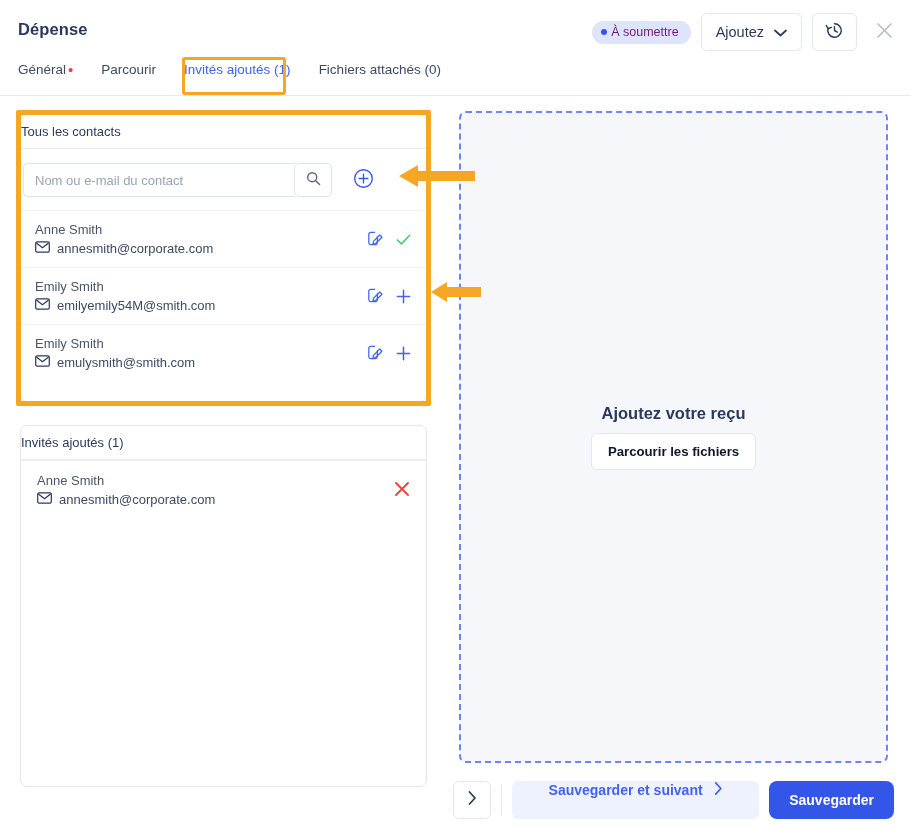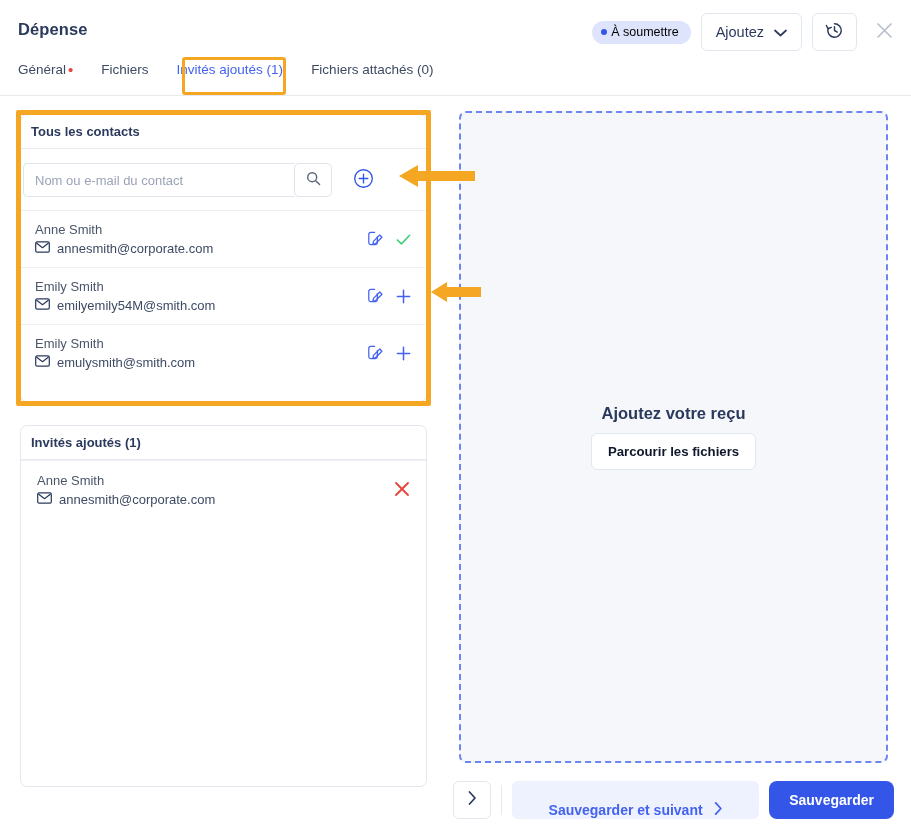--- a/index.html
+++ b/index.html
@@ -20,21 +20,21 @@
     position: absolute; left: 18px; top: 20px;
     font-size: 16.5px; font-weight: bold; color: #2b3a5c;
     letter-spacing: .1px;
   }
   .hdr-right {
     position: absolute; right: 14px; top: 13px;
     display: flex; align-items: center; gap: 10px;
   }
   .status-badge {
     display: inline-flex; align-items: center; gap: 4px;
-    background: #dfe4fd; color: #000000;
+    background: #dfe4fd; color: #701a75;
     border-radius: 12px; padding: 4px 12px 5px 9px;
     font-size: 12.5px; font-weight: 500; white-space: nowrap;
   }
   .status-dot {
     width: 6px; height: 6px; border-radius: 50%;
     background: #3355e8; display: inline-block;
   }
   .btn-outline {
     display: inline-flex; align-items: center; justify-content: center; gap: 10px;
     background: #fff; border: 1px solid #e2e6ee; border-radius: 6px;
@@ -75,22 +75,22 @@
   }
 
   
   .contacts-card {
     position: absolute; left: 20px; top: 114px; width: 407px; height: 288px;
     background: #fff; border: 1px solid #e4e7ee; border-radius: 7px;
     overflow: hidden;
   }
   .card-head {
     height: 34px; border-bottom: 1px solid #e8eaf0;
-    display: flex; align-items: center; padding: 0 10px;
-    font-size: 13px; font-weight: bold; color: #2b3a5c;
+    display: flex; align-items: center; padding: 0 0;
+    font-size: 13px; font-weight: normal; color: #2b3a5c;
   }
   .search-row {
     display: flex; align-items: center; padding: 14px 14px 13px 2px; gap: 0;
   }
   .search-input {
     width: 272px; height: 34px;
     border: 1px solid #dfe3ea; border-right: none;
     border-radius: 5px 0 0 5px;
     padding: 0 11px; font-size: 13px; color: #3d4a63;
     outline: none; background: #fff;
@@ -163,21 +163,21 @@
   }
   .nav-next {
     width: 38px; height: 38px; border: 1px solid #e4e7ee; border-radius: 6px;
     background: #fff; display: flex; align-items: center; justify-content: center;
     cursor: pointer;
   }
   .footer-div { width: 1px; height: 30px; background: #e6e9f0; }
   .btn-soft {
     flex: 1; height: 38px; background: #eef2ff; border: none; border-radius: 6px;
     color: #4362f0; font-size: 14px; font-weight: bold; cursor: pointer;
-    display: flex; align-items: flex-end; justify-content: center; gap: 11px;
+    display: flex; align-items: flex-start; justify-content: center; gap: 11px;
     font-family: "Liberation Sans", sans-serif;
   }
   .btn-primary {
     height: 38px; background: #3355e8; border: none; border-radius: 8px;
     color: #fff; font-size: 14px; font-weight: bold; padding: 0 20px; cursor: pointer;
     font-family: "Liberation Sans", sans-serif;
   }
 
   
   .anno-arrow { position: absolute; pointer-events: none; }
@@ -223,21 +223,21 @@
         </span>
       </div>
     </div>
   </div>
 
   <div class="tabs">
     <div class="tab">
       <span>Général</span><span class="req-dot">•</span>
     </div>
     <div class="tab">
-      <span>Fichiers</span>
+      <span>Parcourir</span>
     </div>
     <div class="tab active">
       <span>Invités ajoutés (1)</span>
     </div>
     <div class="tab">
       <span>Fichiers attachés (0)</span>
     </div>
   </div>
   <div class="tab-highlight"></div>
 

